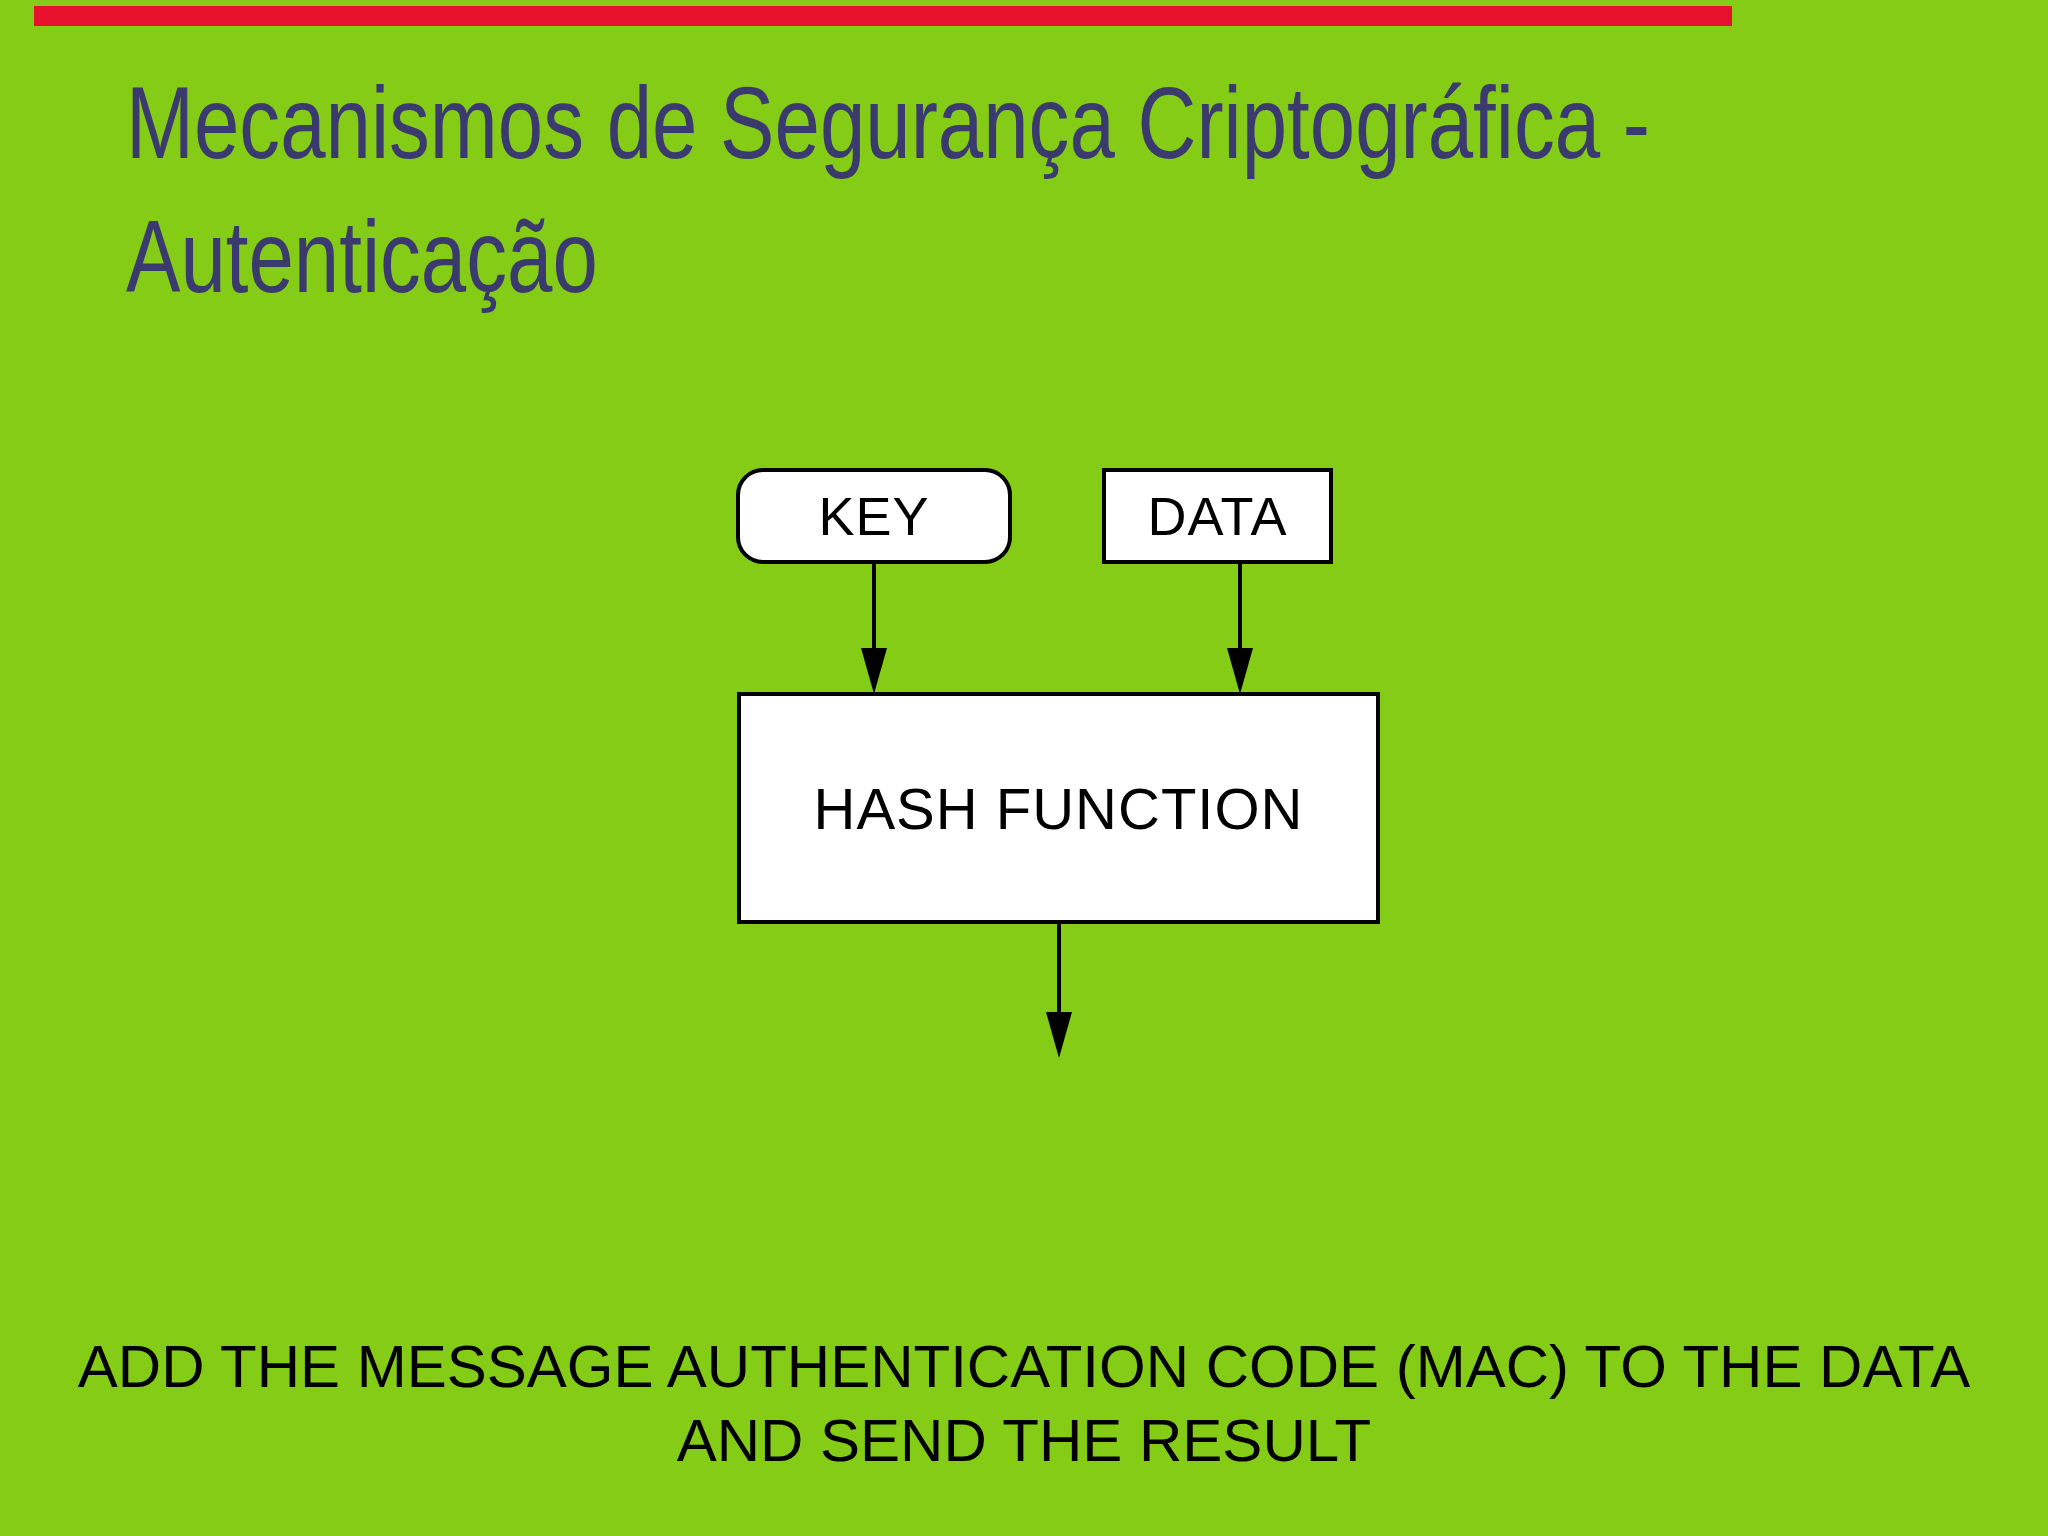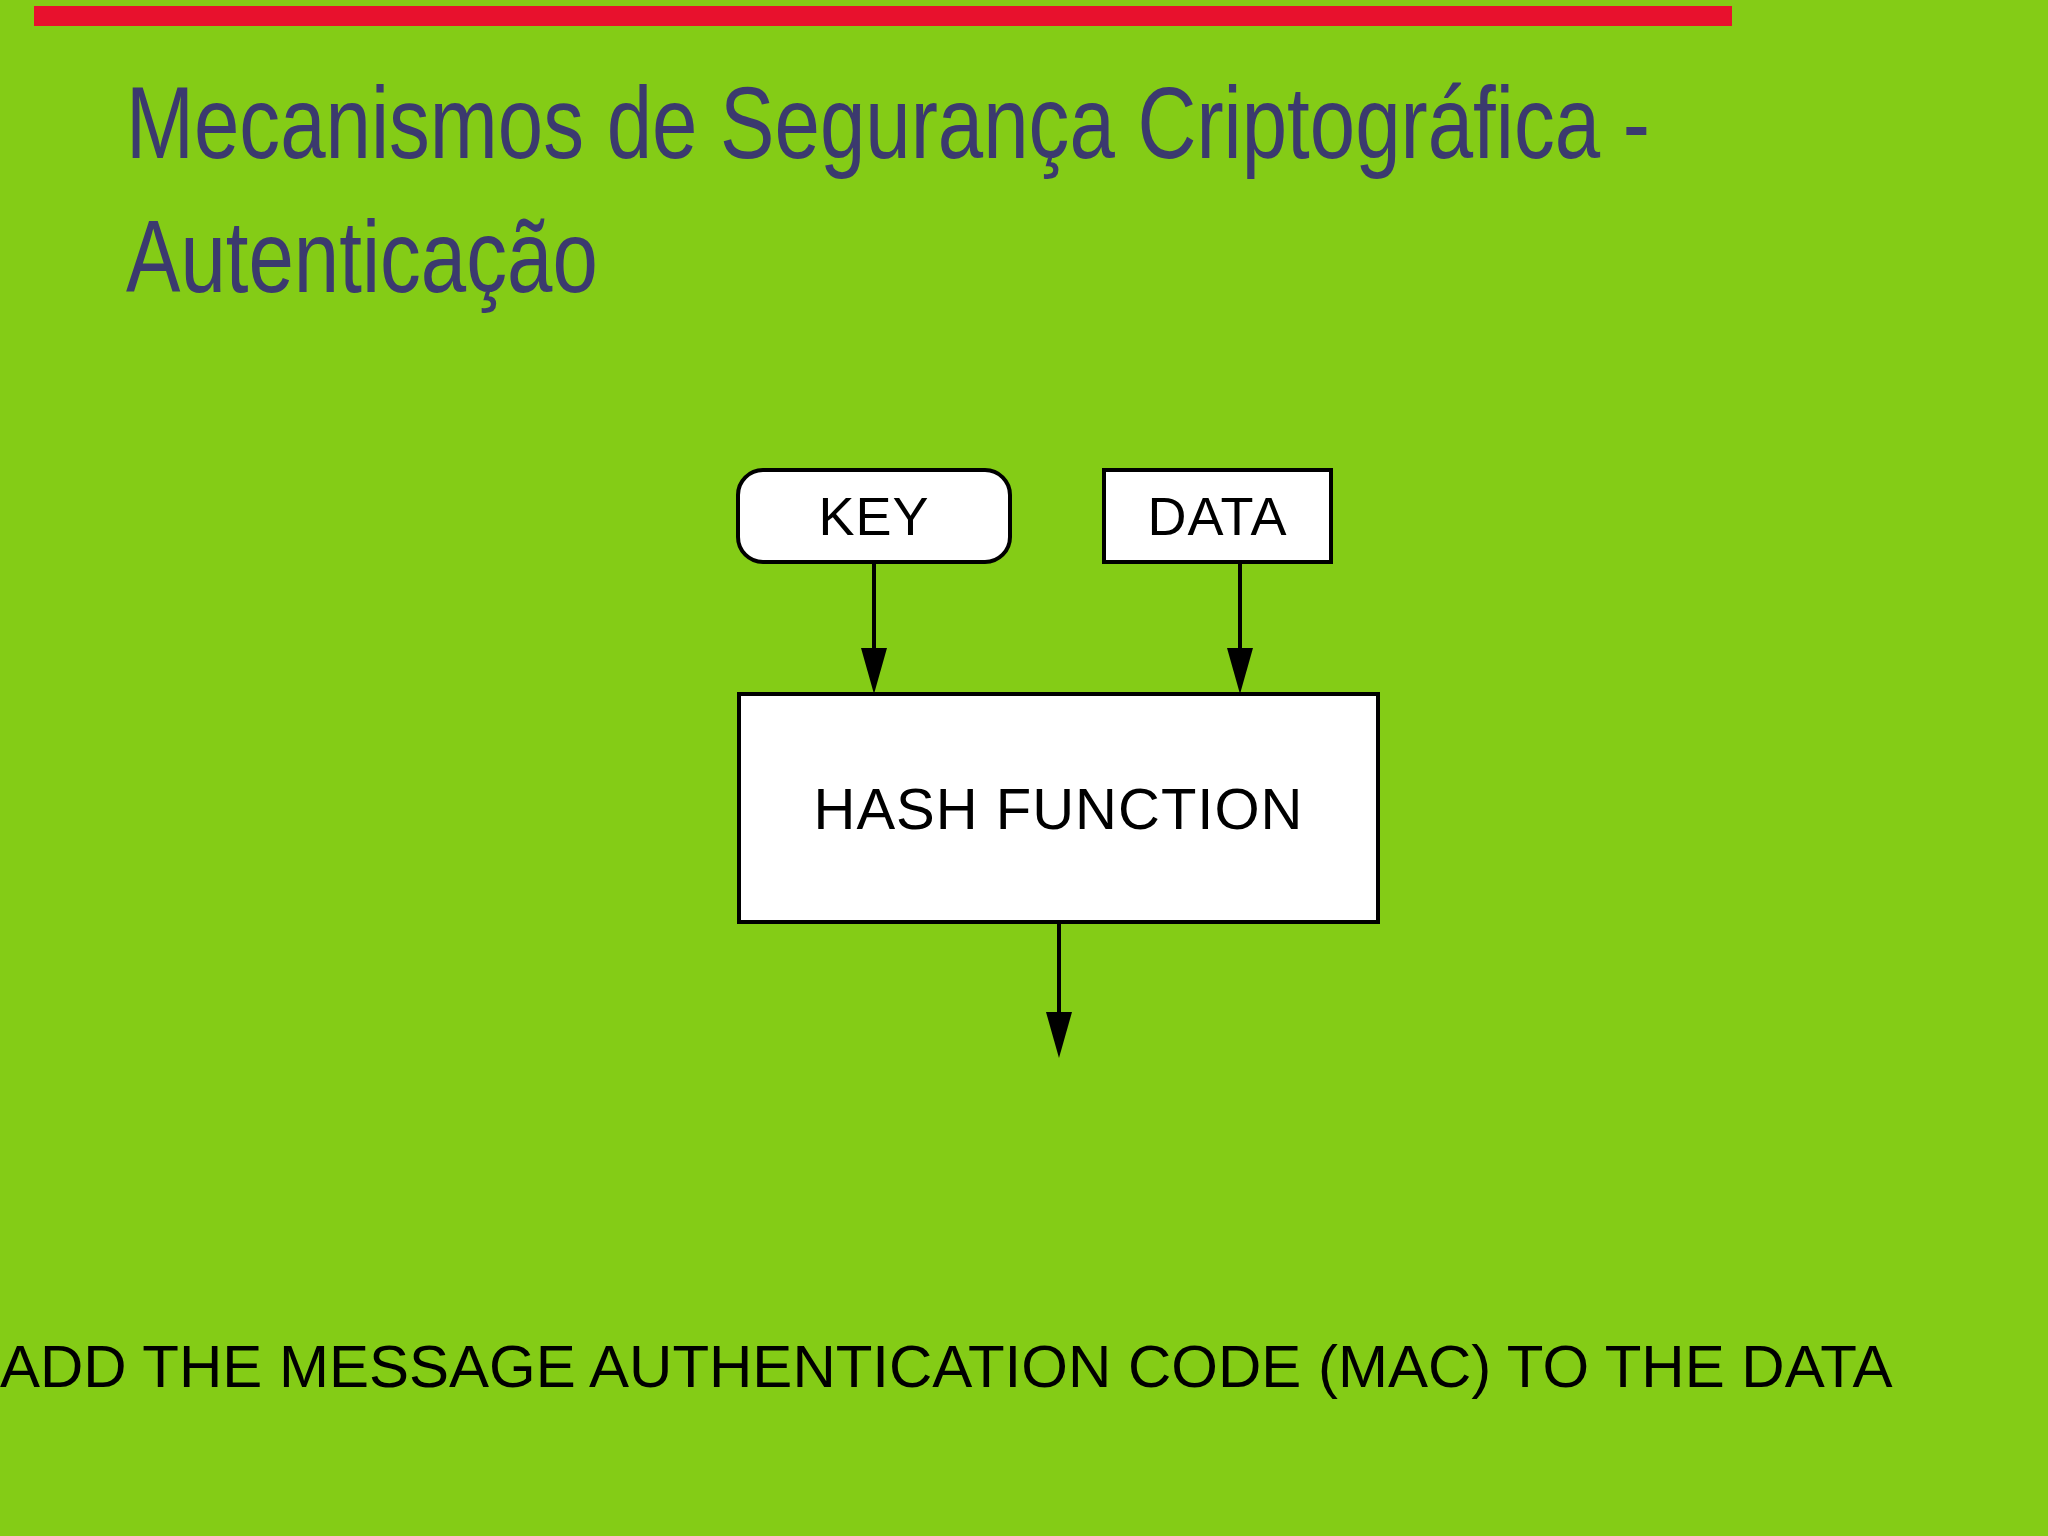--- a/index.html
+++ b/index.html
@@ -43,21 +43,21 @@
     position:absolute;width:0;height:0;
     border-left:13px solid transparent;
     border-right:13px solid transparent;
     border-top:46px solid #000;
   }
   .head-key{left:861px;top:648px;}
   .head-data{left:1227px;top:648px;}
   .head-mac{left:1046px;top:1012px;}
   .caption{
     position:absolute;left:0;top:1330px;width:2048px;
-    color:#000;
+    text-align:center;color:#000;
     font-size:60px;line-height:74px;font-weight:400;
   }
 </style>
 </head>
 <body>
 
 <div class="slide">
 
   <div class="accent-bar"></div>
 
@@ -83,15 +83,16 @@
   <div class="node node-hash">
     <span>HASH FUNCTION</span>
   </div>
 
   <div class="stem stem-mac"></div>
   <div class="head head-mac"></div>
 
 
   <div class="caption">
     <div>ADD THE MESSAGE AUTHENTICATION CODE (MAC) TO THE DATA</div>
+    <div>AND SEND THE RESULT</div>
   </div>
 
 </div>
 
 </body></html>

